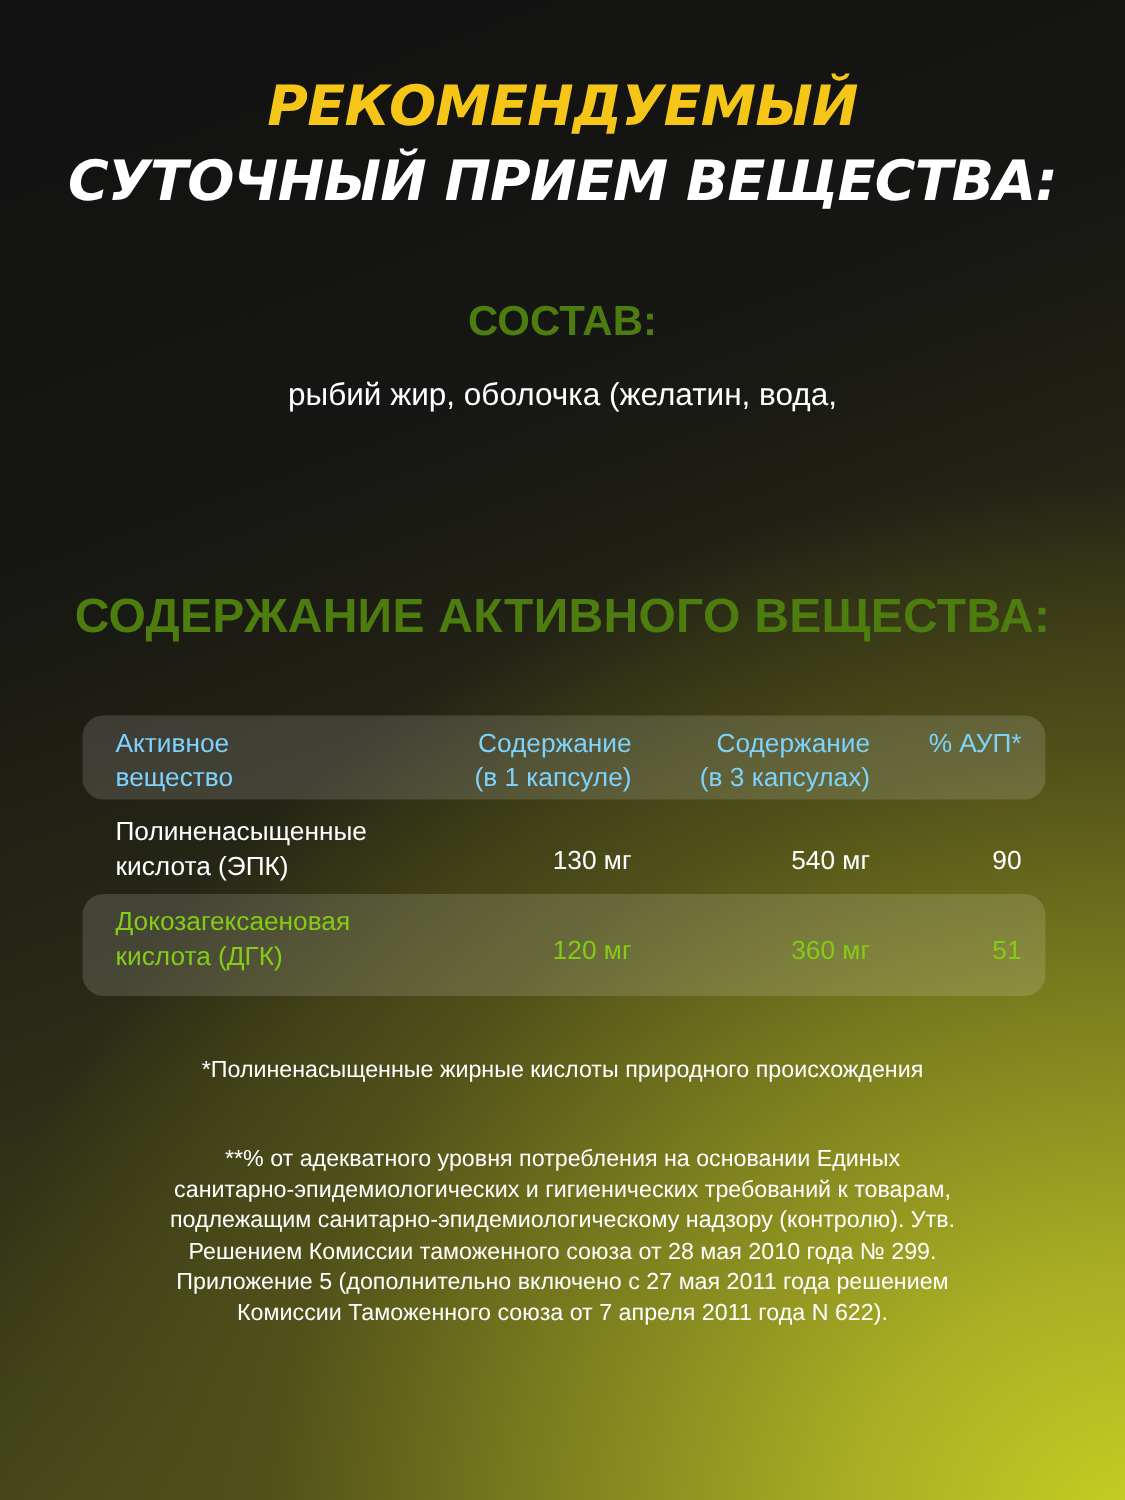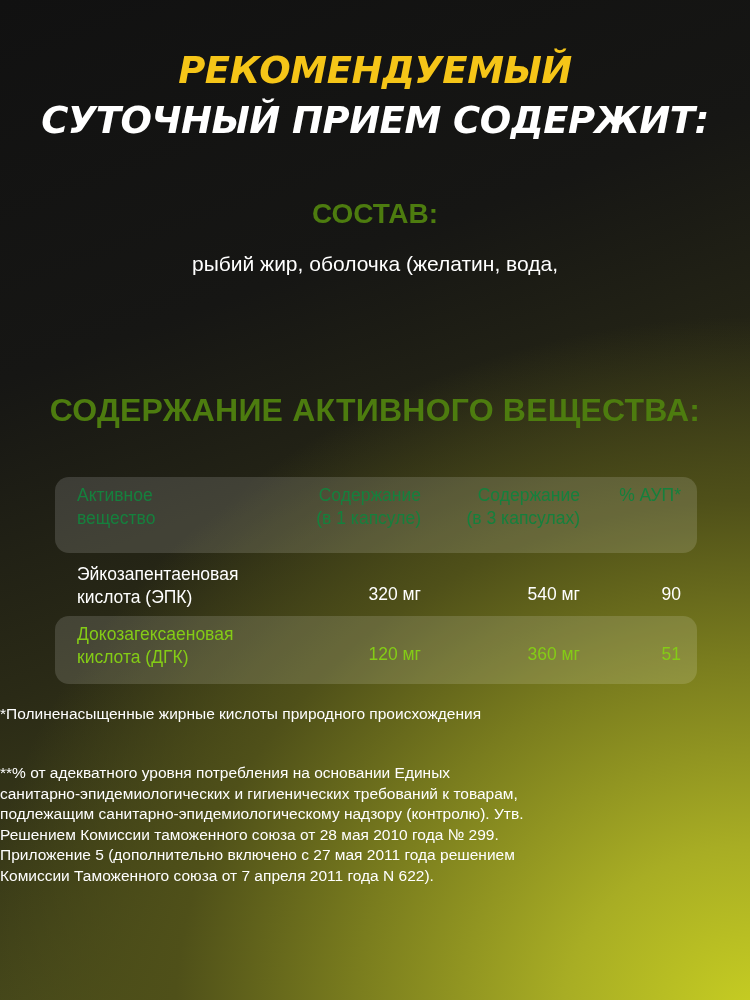--- a/index.html
+++ b/index.html
@@ -43,53 +43,53 @@
     }
 
     .table { position: absolute; left: 55px; top: 477px; width: 642px; }
     .trow {
       position: relative; display: flex; align-items: center;
       border-radius: 14px;
       font-family: "Liberation Sans", sans-serif;
       font-size: 17.5px; line-height: 23px;
     }
     .trow.shaded { background: rgba(255,255,255,0.14); }
-    .thead { height: 76px; color: #15803d; }
+    .thead { height: 56px; color: #7dd3fc; }
     .row-1 { height: 60px; margin-top: 3px; color: #ffffff; }
     .row-2 { height: 68px; margin-top: 0; color: #84cc16; }
     .cell { position: absolute; }
     .c-name { left: 22px; text-align: left; }
     .c-one  { right: 276px; text-align: right; }
     .c-three{ right: 117px; text-align: right; }
     .c-pct  { right: 16px; text-align: right; }
     .trow .c-one, .trow .c-three, .trow .c-pct { top: 50%; transform: translateY(-50%); }
     .thead .c-one, .thead .c-three, .thead .c-pct { top: 7px; transform: none; }
     .thead .c-name { top: 7px; }
     .row-1 .c-name, .row-2 .c-name { top: 7px; }
     .row-1 .c-one, .row-1 .c-three, .row-1 .c-pct,
     .row-2 .c-one, .row-2 .c-three, .row-2 .c-pct { top: 38px; transform: translateY(-50%); }
     .line { display: block; white-space: nowrap; }
 
     .footnote {
-      position: absolute; left: 0; right: 0; text-align: left; color: #ffffff;
+      position: absolute; left: 0; right: 0; text-align: center; color: #ffffff;
       font-family: "Liberation Sans", sans-serif;
       font-size: 15.5px; line-height: 20.5px;
     }
     .footnote-1 { top: 704px; }
     .footnote-2 { top: 763px; }
   </style>
 </head>
 <body>
 
 <div class="bg"></div>
 
 <div class="content">
 
   <div class="title title-1">РЕКОМЕНДУЕМЫЙ</div>
-  <div class="title title-2">СУТОЧНЫЙ ПРИЕМ СОДЕРЖИТ:</div>
+  <div class="title title-2">СУТОЧНЫЙ ПРИЕМ ВЕЩЕСТВА:</div>
 
   <div class="section-heading composition-heading">СОСТАВ:</div>
   <div class="composition-text">
     <span class="line">рыбий жир, оболочка (желатин, вода,</span>
   </div>
 
   <div class="section-heading active-heading">СОДЕРЖАНИЕ АКТИВНОГО ВЕЩЕСТВА:</div>
 
   <div class="table">
     <div class="trow thead shaded">
@@ -105,24 +105,24 @@
         <span class="line">Содержание</span>
         <span class="line">(в 3 капсулах)</span>
       </div>
       <div class="cell c-pct">
         <span class="line">% АУП*</span>
       </div>
     </div>
 
     <div class="trow row-1">
       <div class="cell c-name">
-        <span class="line">Эйкозапентаеновая</span>
+        <span class="line">Полиненасыщенные</span>
         <span class="line">кислота (ЭПК)</span>
       </div>
-      <div class="cell c-one">320 мг</div>
+      <div class="cell c-one">130 мг</div>
       <div class="cell c-three">540 мг</div>
       <div class="cell c-pct">90</div>
     </div>
 
     <div class="trow row-2 shaded">
       <div class="cell c-name">
         <span class="line">Докозагексаеновая</span>
         <span class="line">кислота (ДГК)</span>
       </div>
       <div class="cell c-one">120 мг</div>

